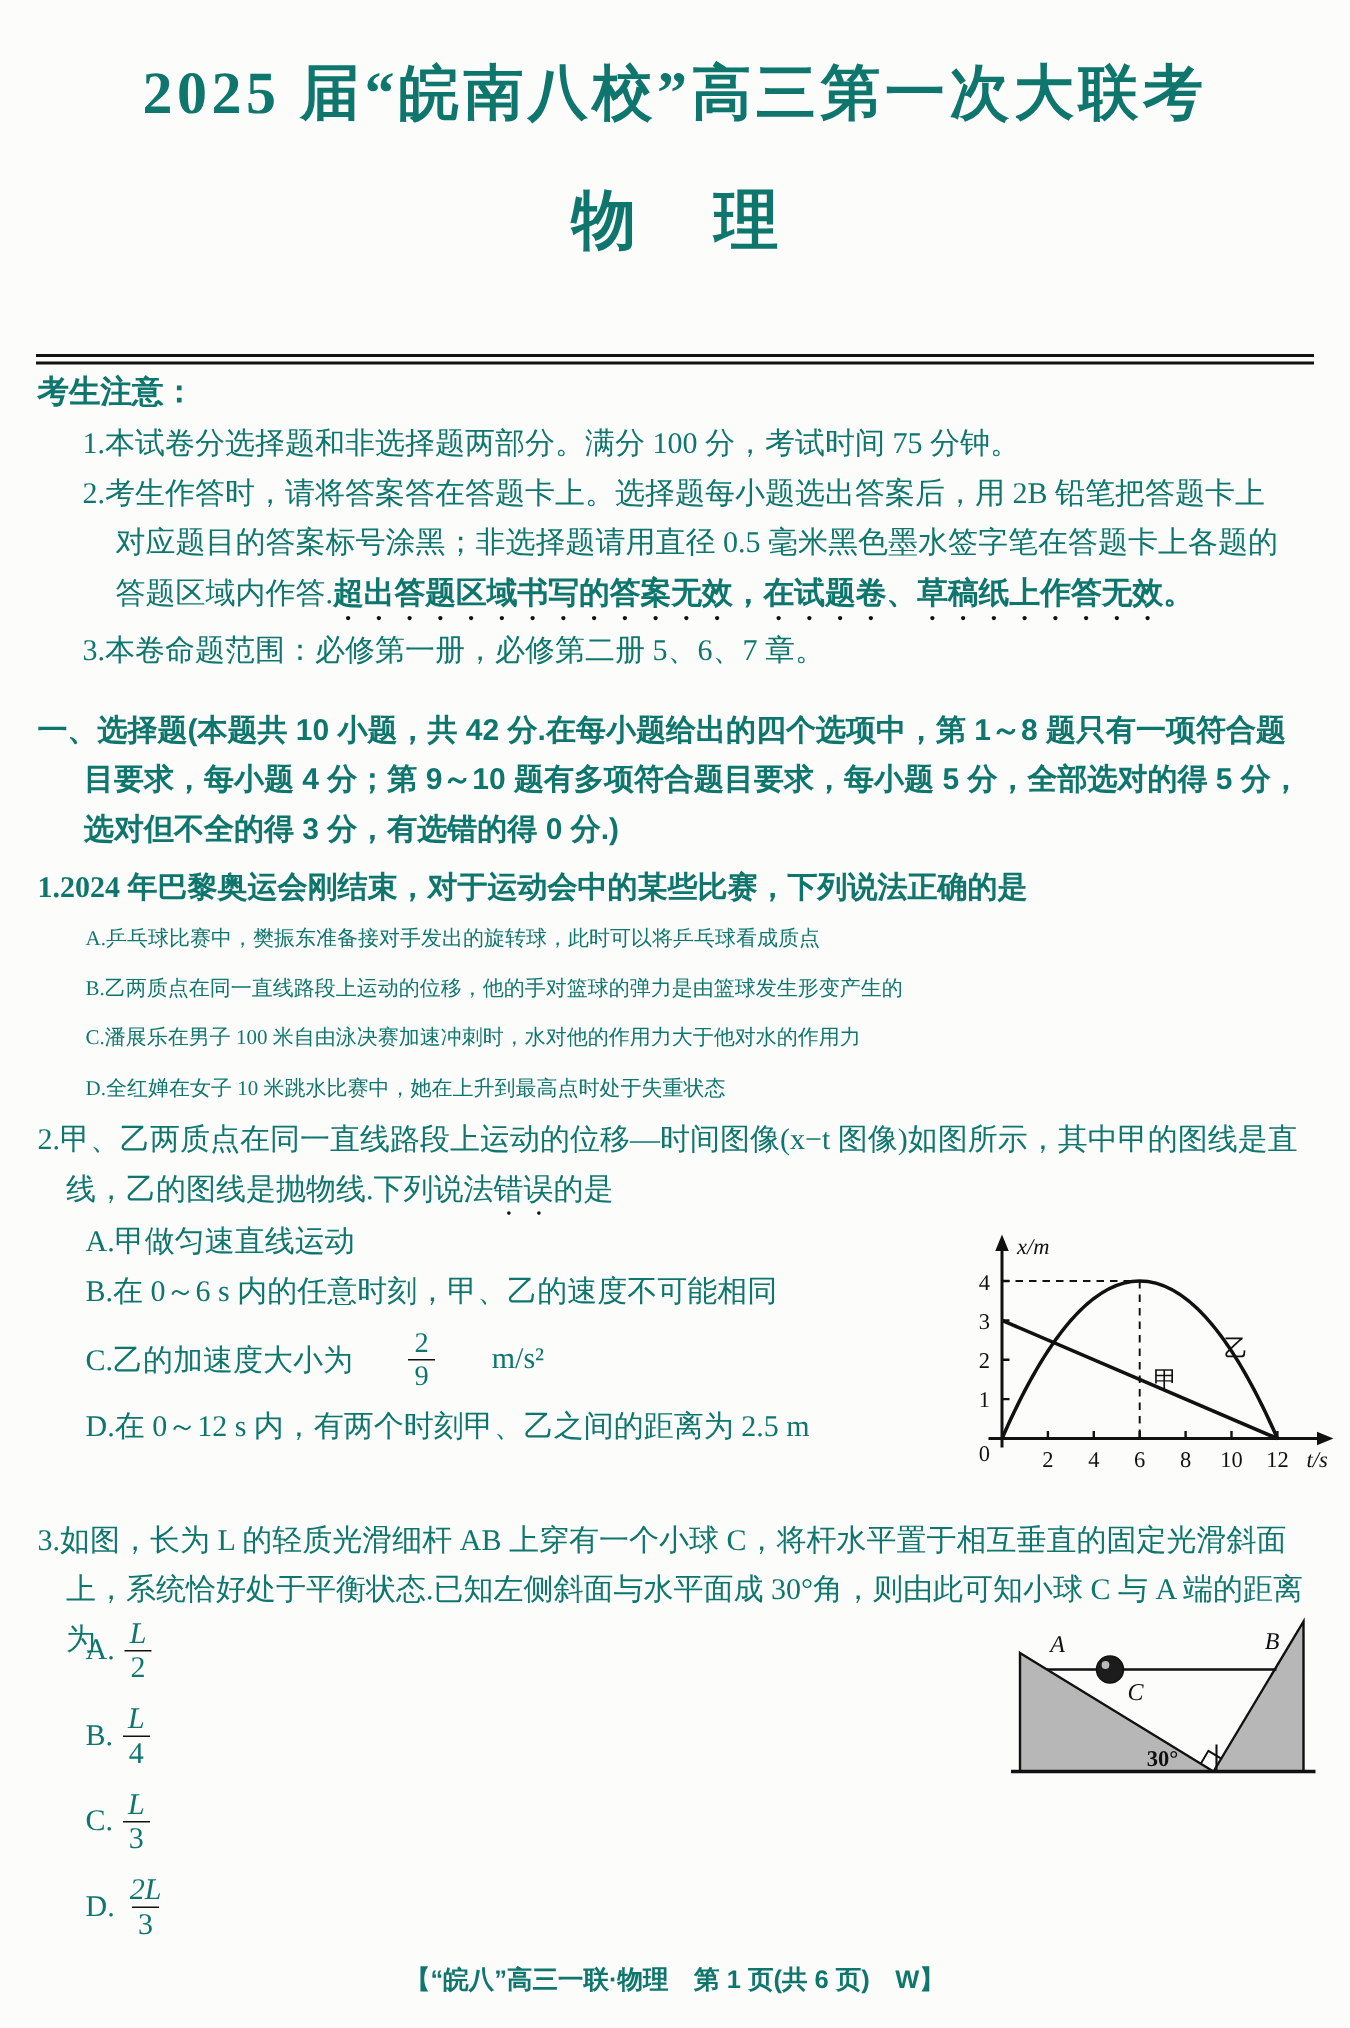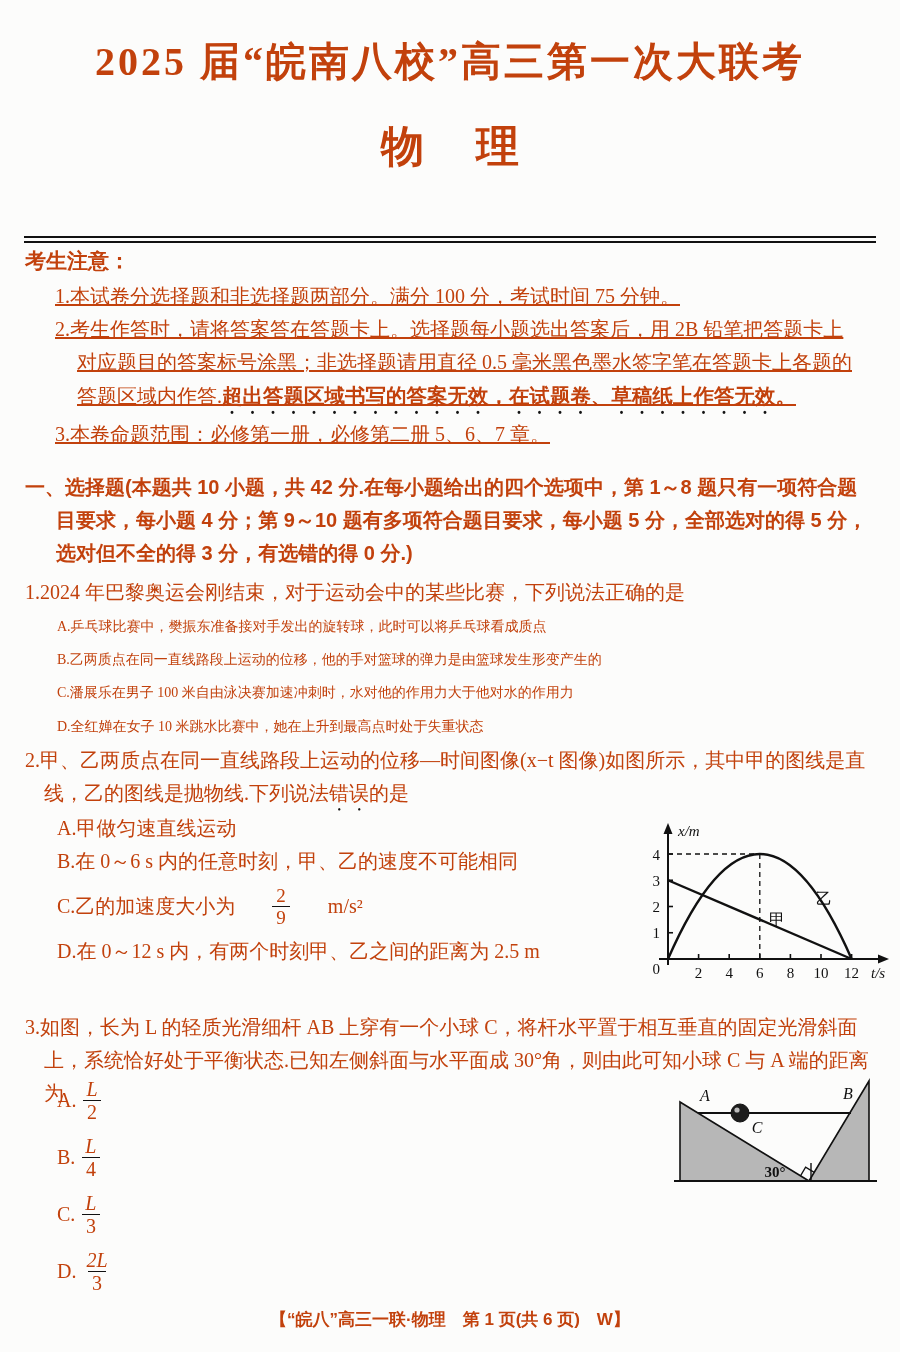--- a/index.html
+++ b/index.html
@@ -1,17 +1,17 @@
 <!DOCTYPE html>
 <html><head>
 <meta charset="utf-8">
 <style>
   html,body{margin:0;padding:0;background:#ffffff;}
   .page{
-    position:relative;width:900px;height:1352px;background:#fcfcfb;color:#c2410c;
+    position:relative;width:900px;height:1352px;background:#fcfcfb;color:#0f766e;
     font-family:"Liberation Serif","DejaVu Serif",serif;overflow:hidden;
   }
   .title{
     position:absolute;top:34px;left:0;width:100%;text-align:center;
     font-size:40px;font-weight:700;letter-spacing:3px;white-space:nowrap;
   }
   .subject{
     position:absolute;top:118px;left:0;width:100%;
     display:flex;justify-content:center;gap:52px;
     font-size:43px;font-weight:700;font-family:"Liberation Sans","DejaVu Sans",sans-serif;
@@ -21,38 +21,38 @@
     border-top:2px solid #111;border-bottom:2px solid #111;
   }
   .notice-heading{
     position:absolute;top:247px;left:25px;font-size:21px;font-weight:700;
     font-family:"Liberation Sans","DejaVu Sans",sans-serif;
   }
   .notice-list{
     position:absolute;top:280px;left:55px;width:802px;
     font-size:20px;line-height:33px;
   }
-  .notice-item{padding-left:22px;text-indent:-22px;text-decoration:underline;}
+  .notice-item{padding-left:22px;text-indent:-22px;}
   .em-bold{
     font-family:"Liberation Sans","DejaVu Sans",sans-serif;font-weight:700;font-size:20.5px;
     -webkit-text-emphasis:filled dot #111;-webkit-text-emphasis-position:under right;
     text-emphasis:filled dot #111;text-emphasis-position:under right;
   }
   .em-dots{
     -webkit-text-emphasis:filled dot #111;-webkit-text-emphasis-position:under right;
     text-emphasis:filled dot #111;text-emphasis-position:under right;
   }
   .section-heading{
     position:absolute;top:471px;left:25px;width:851px;box-sizing:border-box;
     font-size:20px;line-height:33px;font-weight:700;
     font-family:"Liberation Sans","DejaVu Sans",sans-serif;
     padding-left:31px;text-indent:-31px;
   }
   .q-stem{font-size:20px;line-height:33px;padding-left:19px;text-indent:-19px;box-sizing:border-box;}
-  #q1-stem{position:absolute;top:576px;left:25px;width:850px;}
+  #q1-stem{position:absolute;top:576px;left:25px;width:850px;font-weight:bold;}
   .q1-options{position:absolute;top:610px;left:57px;width:820px;font-size:14px;line-height:33.2px;}
   #q2-stem{position:absolute;top:744px;left:25px;width:851px;}
   .q2-options{position:absolute;top:812px;left:57px;width:585px;font-size:20px;}
   .q2-options .opt{line-height:33px;}
   .opt-frac{display:flex;align-items:center;height:57px;line-height:normal !important;gap:31px;}
   .opt-frac .after{margin-left:7px;}
   .frac{display:inline-flex;flex-direction:column;align-items:center;line-height:1.12;font-size:19px;margin-left:6px;}
   .frac .fnum{padding:0 4px;}
   .frac .fden{border-top:1.6px solid #111;padding:0 4px;font-style:normal;}
   #q3-stem{position:absolute;top:1011px;left:25px;width:851px;}

